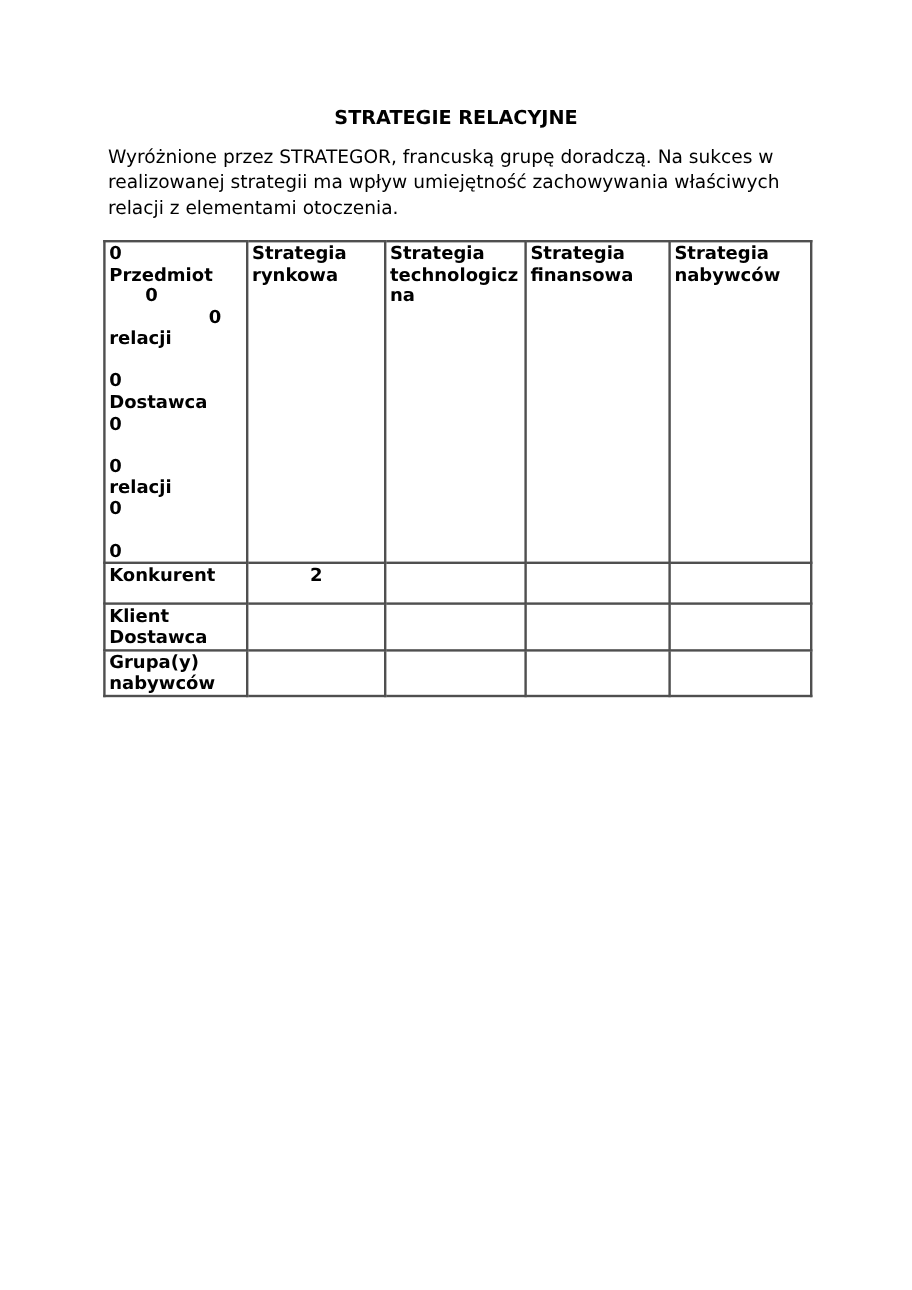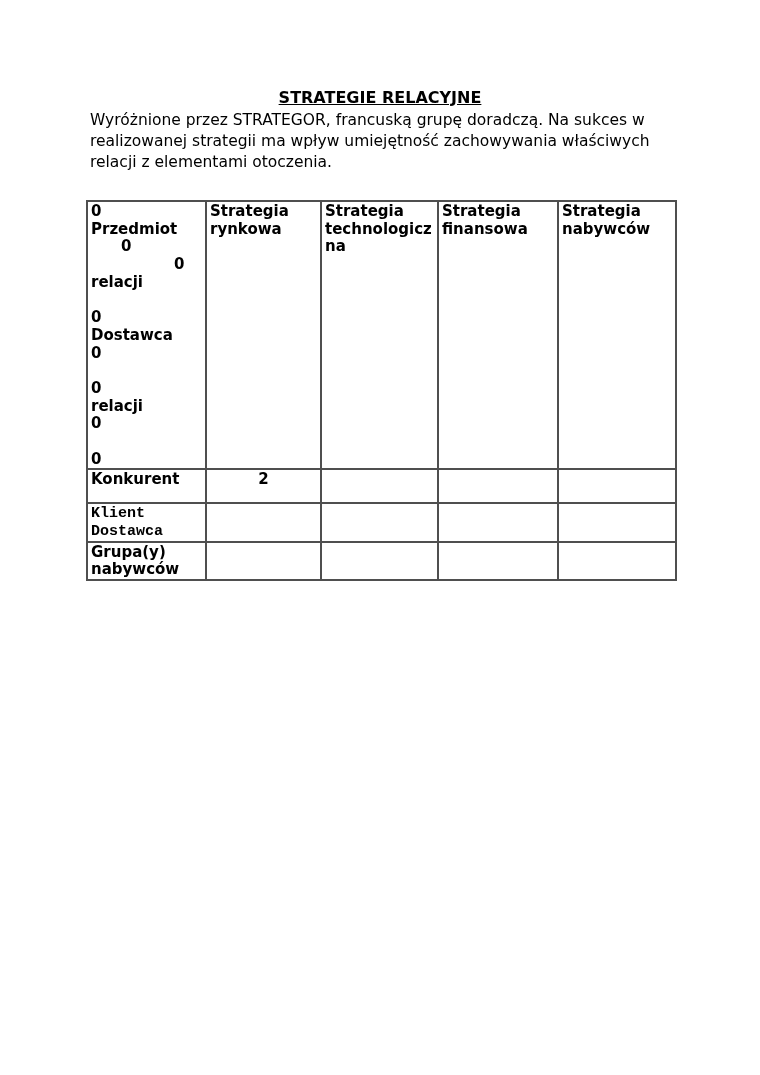--- a/index.html
+++ b/index.html
@@ -19,25 +19,24 @@
   .doc-title {
     position: absolute;
     top: 88px;
     left: 0;
     width: 760px;
     text-align: center;
     font-size: 16px;
     font-weight: bold;
   }
   .doc-title .underlined {
-    text-decoration: underline;
   }
   .intro {
     position: absolute;
-    top: 110px;
+    top: 121px;
     left: 90px;
     width: 600px;
     font-size: 15.5px;
     line-height: 21px;
     white-space: nowrap;
   }
   .table-wrap {
     position: absolute;
     top: 200px;
     left: 86px;
@@ -59,21 +58,21 @@
   td.corner-cell { height: 262px; }
   td.header-cell { overflow-wrap: anywhere; word-break: break-word; }
   .cline {
     height: 17.7px;
     white-space: pre;
   }
   .cline.indent-a { padding-left: 30px; }
   .cline.indent-b { padding-left: 83px; }
   tr.data-row-1 td { height: 32px; }
   tr.data-row-2 td { height: 31px; }
-  tr.data-row-3 td { height: 32px; font-family: Liberation Mono, monospace; }
+  tr.data-row-3 td { height: 32px; }
   tr.data-row-4 td { height: 33px; margin-top: 24px; }
   td.num-cell { text-align: center; }
 </style>
 </head>
 <body>
 
 <div class="page">
 
   <div class="doc-title">
     <span class="underlined">STRATEGIE RELACYJNE</span>

